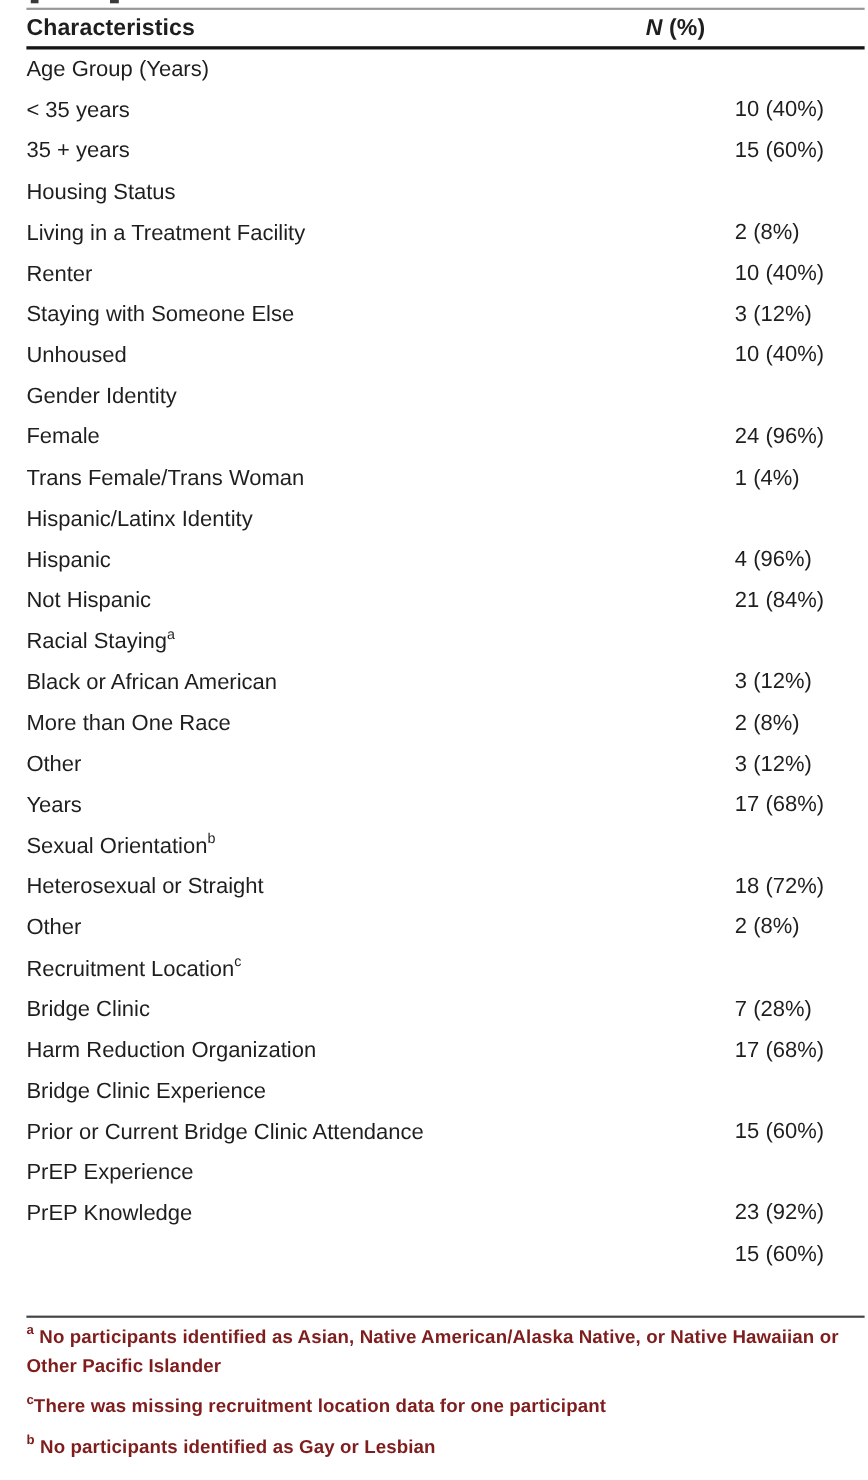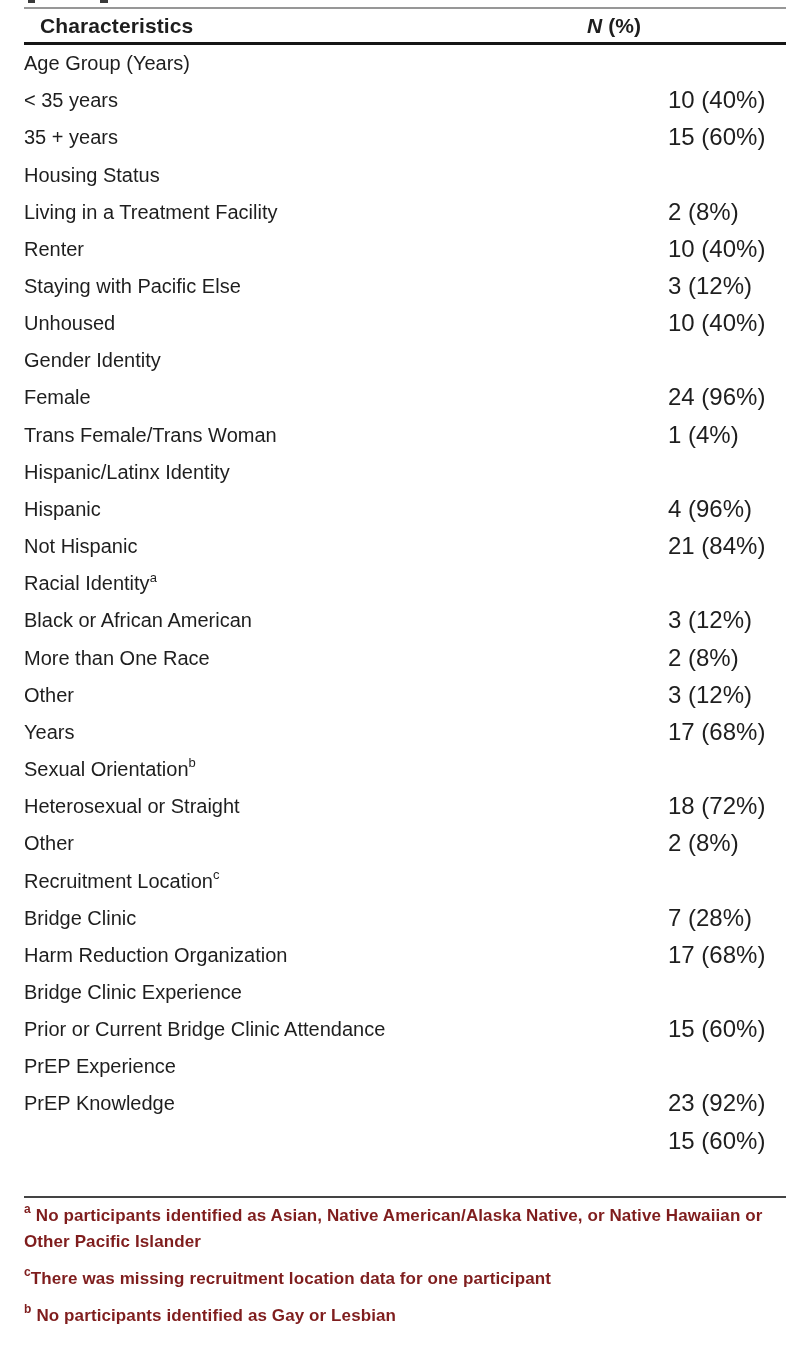--- a/index.html
+++ b/index.html
@@ -18,30 +18,30 @@
   .crop-mark.m2 { left: 100px; width: 8px; }
 
   .table-area { position: absolute; left: 24px; top: 0; width: 762px; }
 
   .rule-top    { position: absolute; left: 0; top: 7px;    width: 762px; height: 2px;   background: #979797; }
   .rule-head   { position: absolute; left: 0; top: 42px;   width: 762px; height: 2.5px; background: #161616; }
   .rule-bottom { position: absolute; left: 0; top: 1196px; width: 762px; height: 2px;   background: #444444; }
 
   .header-row { position: absolute; left: 0; top: 12px; width: 762px; height: 28px; }
   .col-head { font-size: 21px; font-weight: bold; line-height: 28px; letter-spacing: 0.1px; }
-  .col-head.characteristics { position: absolute; left: 16px; top: 0; }
+  .col-head.characteristics { position: absolute; left: 0; top: 0; }
   .col-head.npct { position: absolute; left: 563px; top: 0; }
   .col-head.npct .n-it { font-style: italic; }
 
   .rows { position: absolute; left: 0; top: 44.5px; width: 762px; }
   .row { position: relative; display: flex; align-items: center; height: 37.17px; }
   .row-label { font-size: 20px; line-height: 24px; white-space: nowrap; }
   .row-label sup.row-sup { font-size: 13px; line-height: 0; position: relative; top: -1px; }
   .row-value { position: absolute; left: 644px; top: 50%; transform: translateY(-50%);
-               font-size: 24px; white-space: nowrap; }
+               font-size: 20px; white-space: nowrap; }
 
   .footnotes { position: absolute; left: 0; top: 1203px; width: 762px; }
   .footnote { font-size: 17px; font-weight: 600; line-height: 26px; margin-bottom: 11px;
               color: #7f1d1d; letter-spacing: 0.1px; }
   .footnote sup.fn-marker { font-size: 12px; line-height: 0; position: relative; top: -1px; margin-right: 5px; }
   .footnote.no-gap sup.fn-marker { margin-right: 0; }
 </style>
 </head>
 <body>
 
@@ -80,21 +80,21 @@
   </div>
         <div class="row">
     <span class="row-label"><span>Living in a Treatment Facility</span></span>
     <span class="row-value">2 (8%)</span>
   </div>
         <div class="row">
     <span class="row-label"><span>Renter</span></span>
     <span class="row-value">10 (40%)</span>
   </div>
         <div class="row">
-    <span class="row-label"><span>Staying with Pacific Else</span></span>
+    <span class="row-label"><span>Staying with Someone Else</span></span>
     <span class="row-value">3 (12%)</span>
   </div>
         <div class="row">
     <span class="row-label"><span>Unhoused</span></span>
     <span class="row-value">10 (40%)</span>
   </div>
         <div class="row">
     <span class="row-label"><span>Gender Identity</span></span>
 
   </div>
@@ -112,21 +112,21 @@
   </div>
         <div class="row">
     <span class="row-label"><span>Hispanic</span></span>
     <span class="row-value">4 (96%)</span>
   </div>
         <div class="row">
     <span class="row-label"><span>Not Hispanic</span></span>
     <span class="row-value">21 (84%)</span>
   </div>
         <div class="row">
-    <span class="row-label"><span>Racial Identity</span><sup class="row-sup">a</sup></span>
+    <span class="row-label"><span>Racial Staying</span><sup class="row-sup">a</sup></span>
 
   </div>
         <div class="row">
     <span class="row-label"><span>Black or African American</span></span>
     <span class="row-value">3 (12%)</span>
   </div>
         <div class="row">
     <span class="row-label"><span>More than One Race</span></span>
     <span class="row-value">2 (8%)</span>
   </div>

